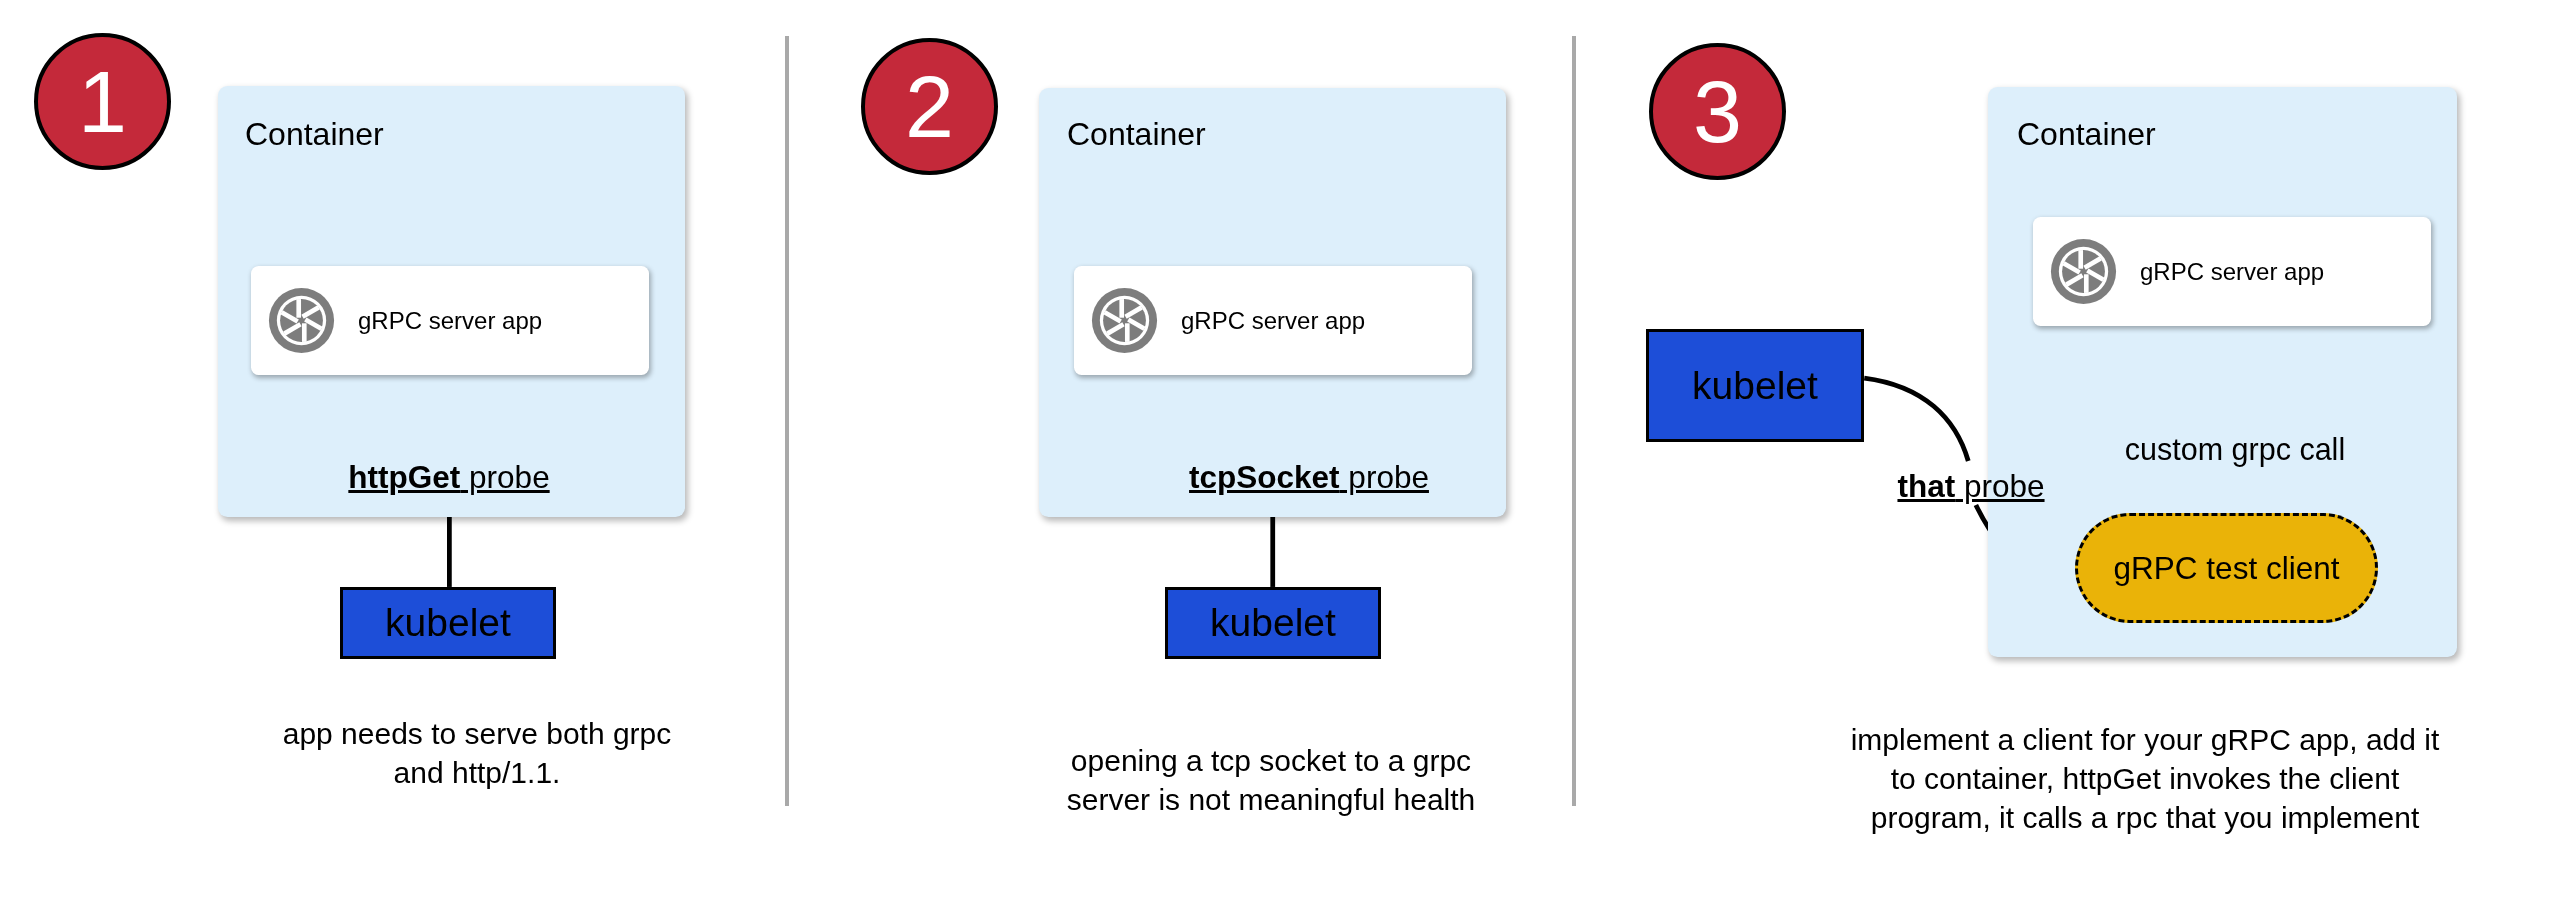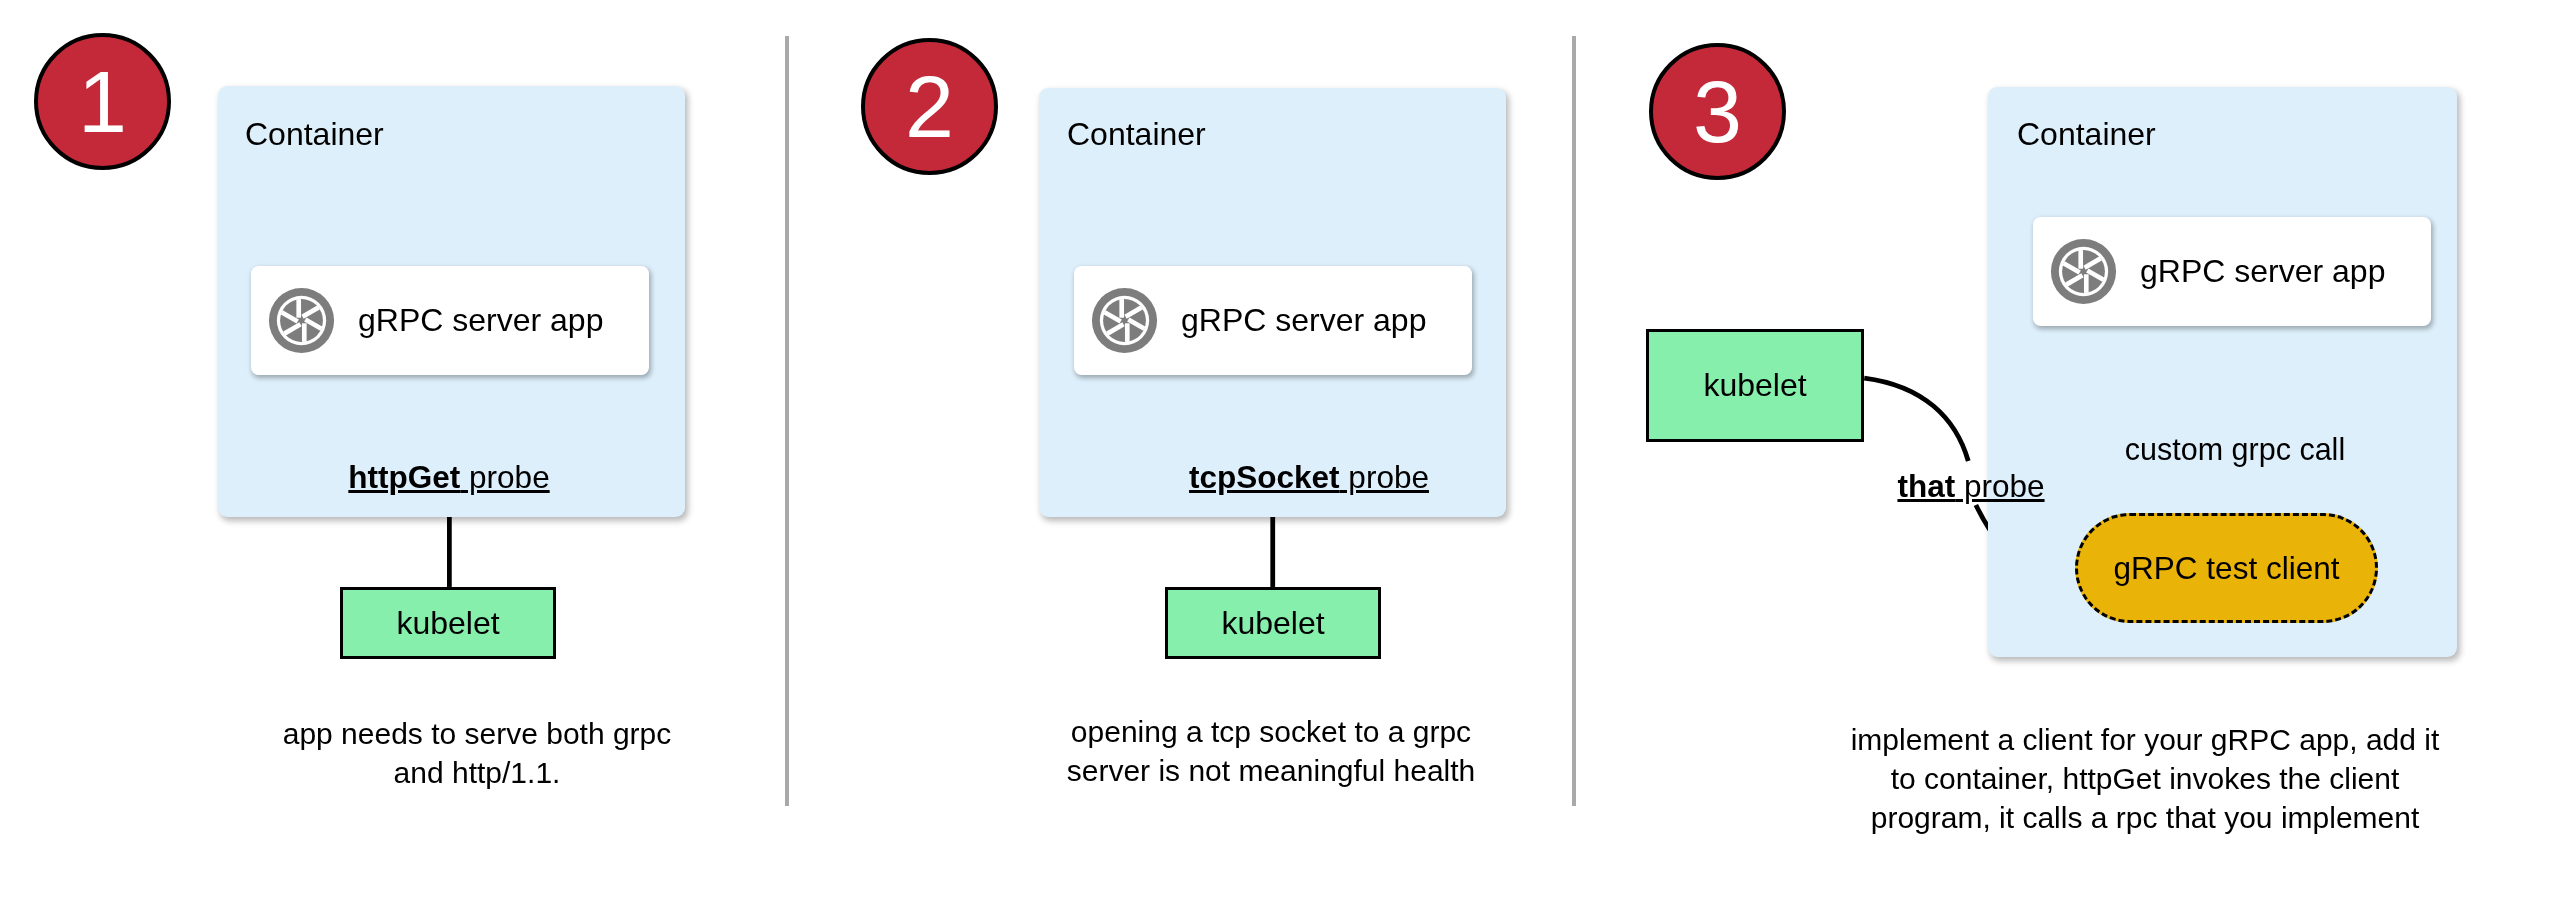--- a/index.html
+++ b/index.html
@@ -18,24 +18,24 @@
   .container-box{
     position:absolute;background:#ddeffb;border-radius:9.5px;
     box-shadow:2.9px 3.8px 6.7px rgba(0,0,0,0.28);
   }
   .container-label{position:absolute;font-size:32px;line-height:32px;white-space:nowrap;}
   .app-box{
     position:absolute;width:398px;height:109px;background:#fff;border-radius:7.6px;
     box-shadow:1.9px 2.9px 5.7px rgba(0,0,0,0.30);
     display:flex;align-items:center;padding-left:17px;box-sizing:border-box;
   }
-  .app-box .app-text{font-size:32px;margin-left:23px;white-space:nowrap;}
+  .app-box .app-text{font-size:24px;margin-left:23px;white-space:nowrap;}
   .kubelet-box{
-    position:absolute;background:#86efac;border:3.8px solid #000;box-sizing:border-box;
-    display:flex;align-items:center;justify-content:center;font-size:32px;
+    position:absolute;background:#1d4ed8;border:3.8px solid #000;box-sizing:border-box;
+    display:flex;align-items:center;justify-content:center;font-size:39px;
   }
   .probe-label{
     position:absolute;transform:translateX(-50%);font-size:31.5px;line-height:38px;
     white-space:nowrap;
     text-decoration:underline;
   }
   .probe-label .bold{font-weight:bold;}
   .probe-label .rest{white-space:pre;}
   .free-label{
     position:absolute;transform:translateX(-50%);font-size:30.5px;line-height:38px;
@@ -134,21 +134,21 @@
       </g>
     </svg>
     <span class="app-text">gRPC server app</span>
   </div>
   <div class="probe-label" style="left:1273px;top:458px;margin-left:36px;">
     <span class="bold">tcpSocket</span><span class="rest"> probe</span>
   </div>
   <div class="kubelet-box" style="left:1165px;top:587px;width:216px;height:72px;">
     <span>kubelet</span>
   </div>
-  <div class="caption" style="left:1271px;top:712px;">
+  <div class="caption" style="left:1271px;top:741px;">
     <div>opening a tcp socket to a grpc</div>
     <div>server is not meaningful health</div>
   </div>
 
   <div class="badge" style="left:1649px;top:43px;">
     <span>3</span>
   </div>
   <div class="container-box" style="left:1988px;top:87px;width:469px;height:570px;"></div>
   <div class="container-label" style="left:2017px;top:118px;">Container</div>
   <div class="app-box" style="left:2033px;top:217px;">

